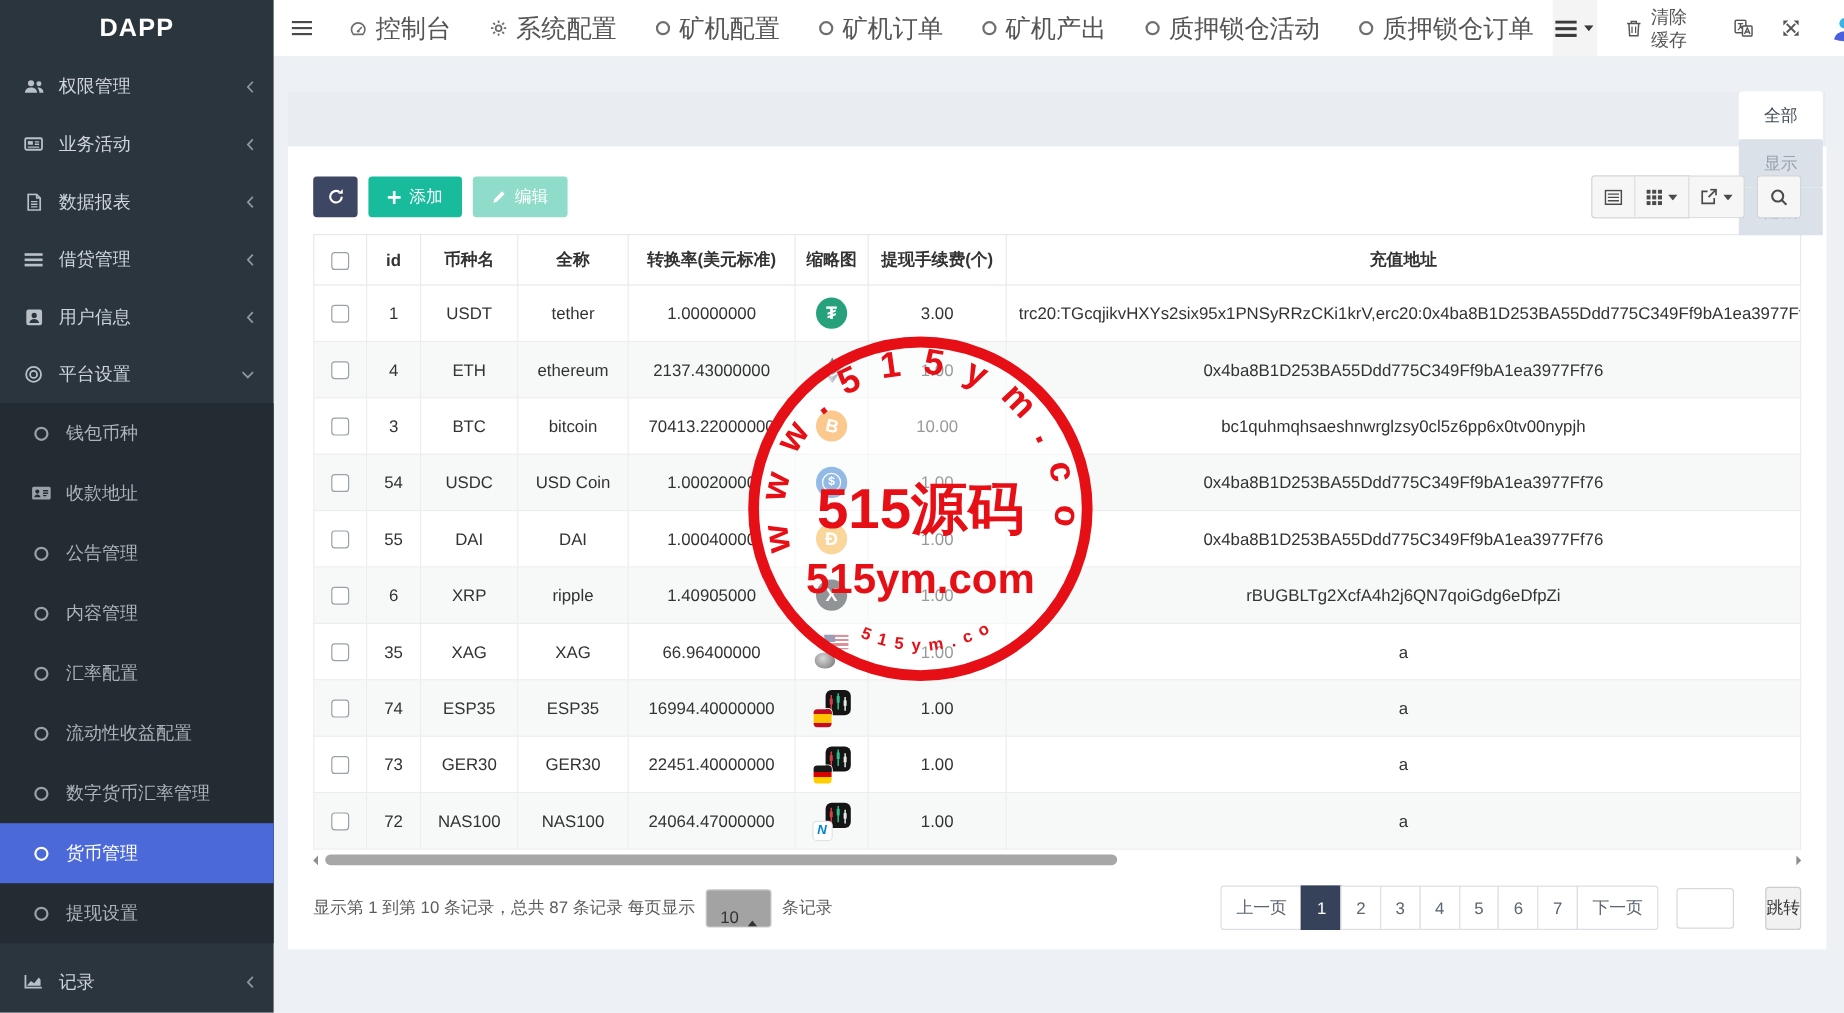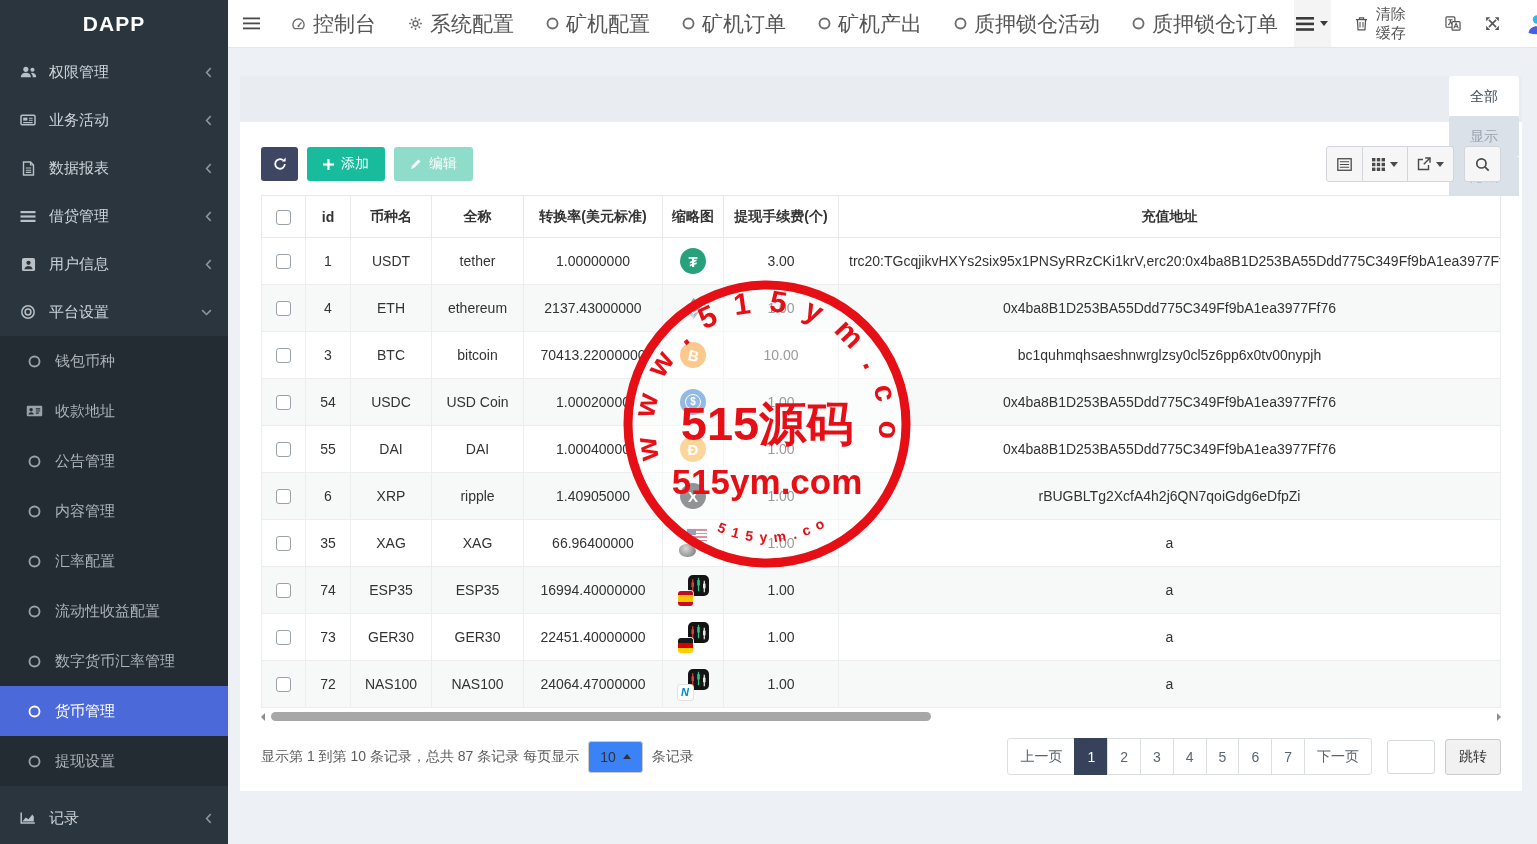--- a/index.html
+++ b/index.html
@@ -87,28 +87,28 @@
 
   
   .hscroll { position:relative; height:13px; margin-top:2px; }
   .hs-thumb { position:absolute; left:10px; top:2px; width:660px; height:9px; border-radius:5px; background:#a7a7a7; cursor:pointer; }
   .hs-left, .hs-right { position:absolute; top:2.5px; width:0; height:0; border:4px solid transparent; }
   .hs-left { left:0; border-right-color:#8d8d8d; border-left-width:0; }
   .hs-right { right:0; border-left-color:#8d8d8d; border-right-width:0; }
 
   
   .table-footer { display:flex; align-items:center; margin-top:15px; font-size:14px; color:#5c5c5c; }
-  .page-size { display:inline-flex; align-items:center; gap:7px; border:1px solid #ccc; background:#3b82f6; border-radius:3px; height:32px; padding:0 11px; margin:0 9px; color:#333; font-size:14px; cursor:pointer; font-family:inherit; }
+  .page-size { display:inline-flex; align-items:flex-end; gap:7px; border:1px solid #ccc; background:#a3a3a3; border-radius:3px; height:32px; padding:0 11px; margin:0 9px; color:#333; font-size:14px; cursor:pointer; font-family:inherit; }
   .pagination { margin-left:auto; display:flex; }
   .page-btn { min-width:33px; padding:0 12px; height:37px; display:inline-flex; align-items:center; justify-content:center; border:1px solid #dcdfe2; background:#fff; color:#5a646e; font-size:14px; margin-left:-1px; cursor:pointer; font-family:inherit; }
   .page-btn.first { border-radius:3px 0 0 3px; margin-left:0; }
   .page-btn.last { border-radius:0 3px 3px 0; }
   .page-btn.active { background:#36415a; border-color:#36415a; color:#fff; }
   .jump-input { width:48px; height:34px; border:1px solid #d6d9dc; border-radius:3px; margin-left:15px; outline:none; font-family:inherit; font-size:14px; padding:0 6px; }
-  .jump-btn { height:36px; padding:0 13px; border:1px solid #ccc; background:#f1f1f1; border-radius:3px; margin-left:10px; color:#333; font-size:14px; cursor:pointer; font-family:inherit; }
+  .jump-btn { height:36px; padding:0 0; border:1px solid #ccc; background:#f1f1f1; border-radius:3px; margin-left:26px; color:#333; font-size:14px; cursor:pointer; font-family:inherit; }
 
   
   .stamp { position:absolute; left:617px; top:274px; width:300px; height:300px; z-index:30; pointer-events:none; }
   .st-arc { font-size:30px; font-weight:bold; letter-spacing:17px; fill:#e60f16; }
   .st-main { font-size:47px; font-weight:bold; fill:#e60f16; text-anchor:middle; }
   .st-sub { font-size:35px; font-weight:bold; fill:#e60f16; text-anchor:middle; }
   .st-arcb { font-size:14px; font-weight:bold; letter-spacing:7px; fill:#e60f16; }
 </style>
 </head>
 <body>

